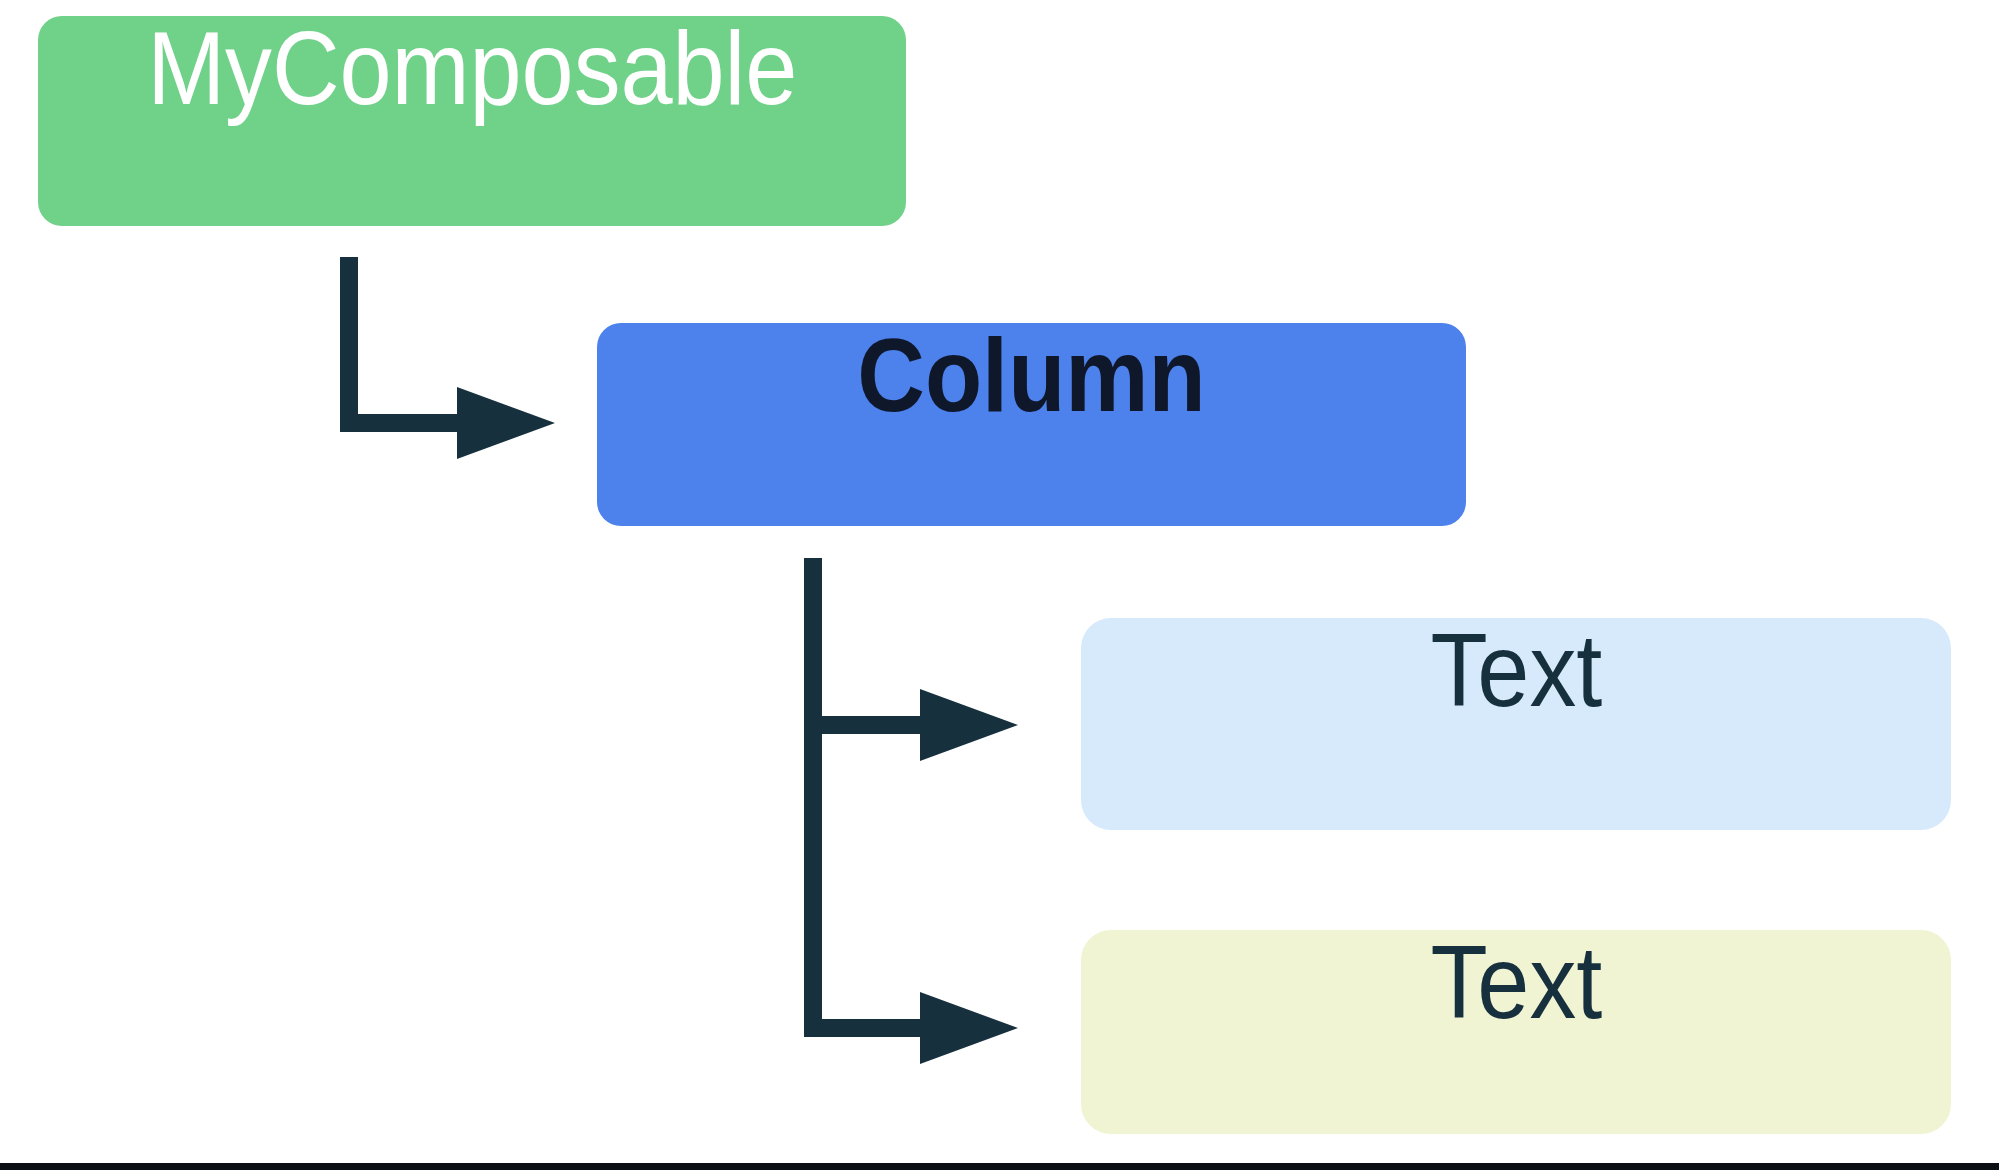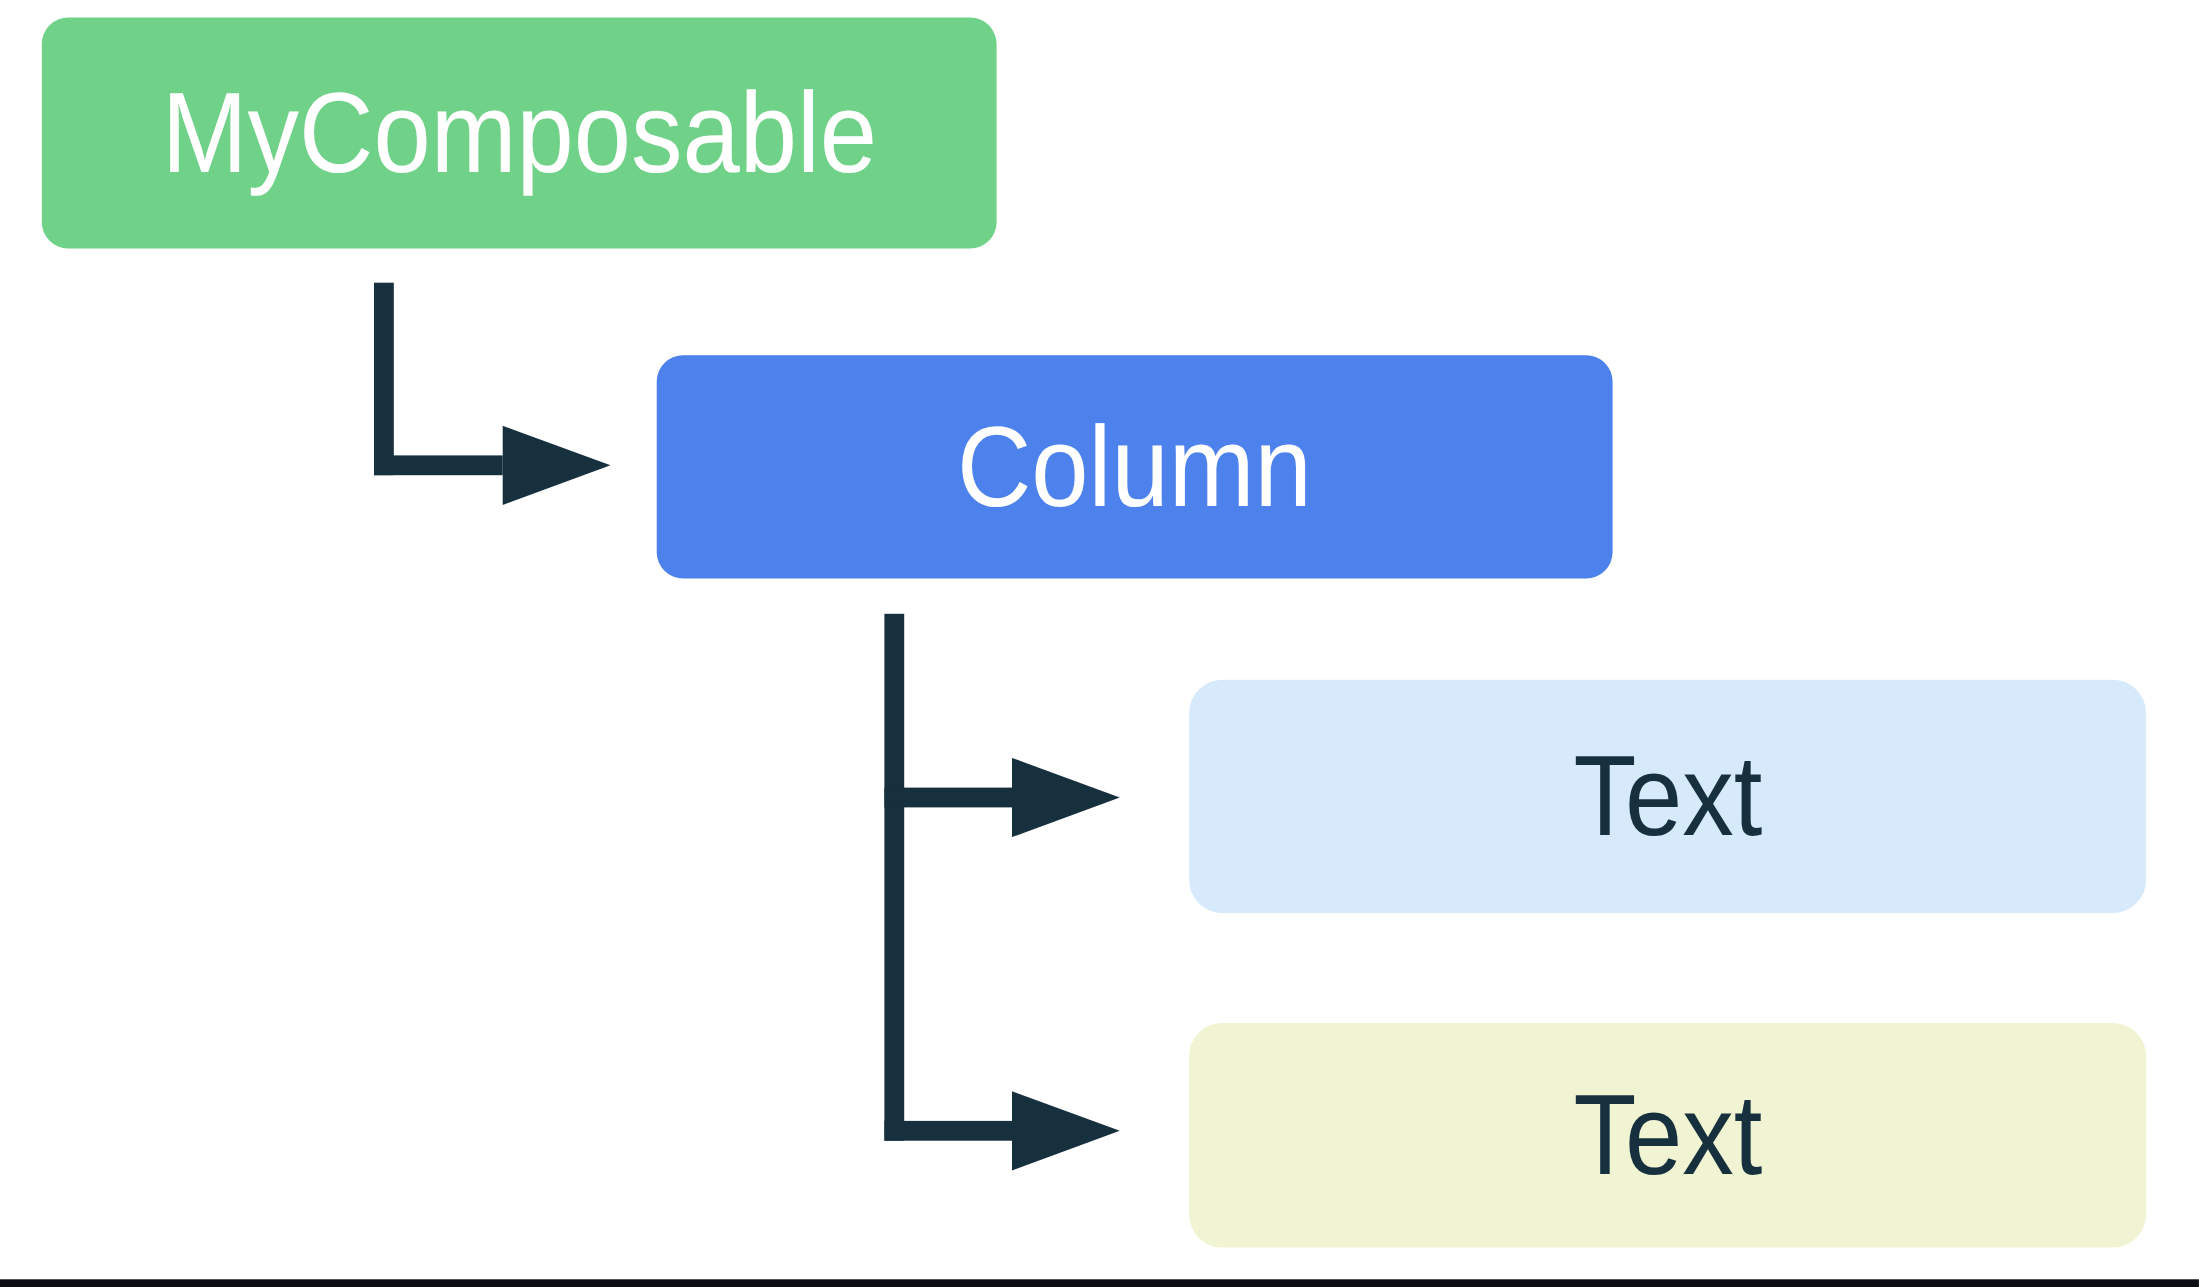--- a/index.html
+++ b/index.html
@@ -11,21 +11,20 @@
     position: relative;
     width: 1999px;
     height: 1170px;
     background: #ffffff;
     overflow: hidden;
     font-family: "Liberation Sans", sans-serif;
   }
   .node {
     position: absolute;
     display: flex;
-    align-items: center;
     justify-content: center;
     font-size: 104px;
     font-weight: 400;
     line-height: 1;
     white-space: nowrap;
   }
   .node .label {
     transform: scaleX(0.9);
     transform-origin: center;
   }
@@ -67,21 +66,21 @@
 </style>
 </head>
 <body>
 
 <div class="stage">
 
   <div class="node node-root" style="background: rgb(112, 209, 137); color: rgb(255, 255, 255);">
     <span class="label">MyComposable</span>
   </div>
 
-  <div class="node node-column" style="background: rgb(77, 129, 235); color: #ffffff;">
+  <div class="node node-column" style="background: rgb(77, 129, 235); color: #0f172a; font-weight: bold;">
     <span class="label">Column</span>
   </div>
 
   <div class="node node-text1" style="background: rgb(215, 234, 252); color: rgb(23, 48, 62);">
     <span class="label">Text</span>
   </div>
 
   <div class="node node-text2" style="background: rgb(240, 244, 211); color: rgb(23, 48, 62);">
     <span class="label">Text</span>
   </div>

